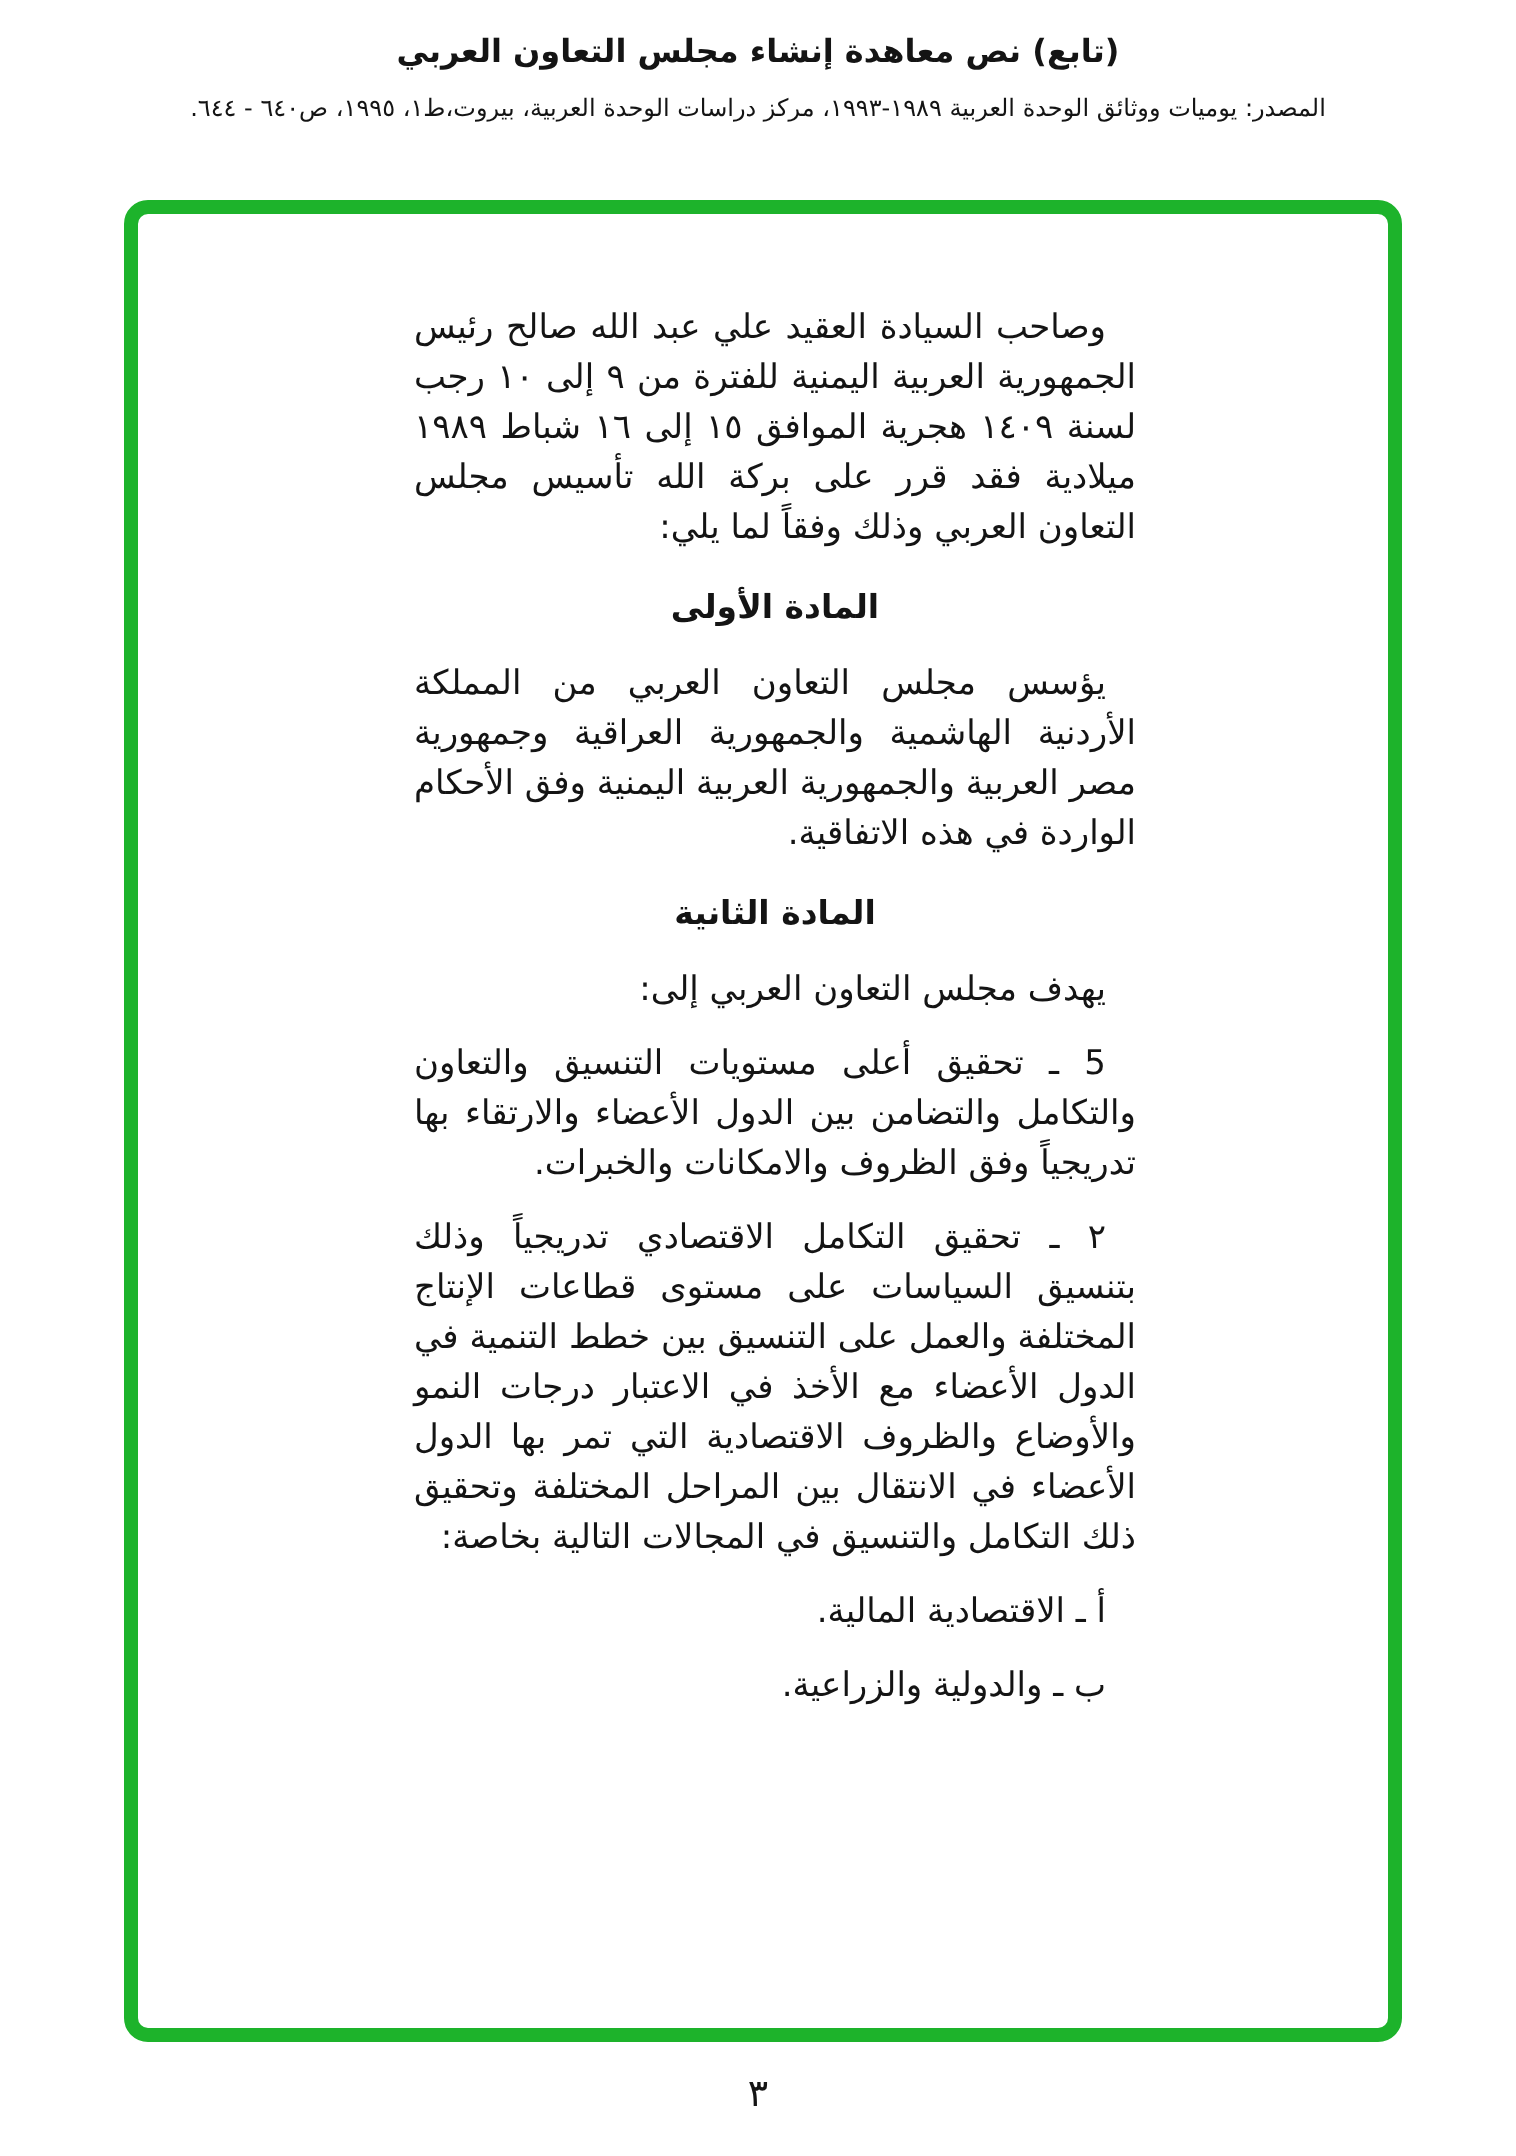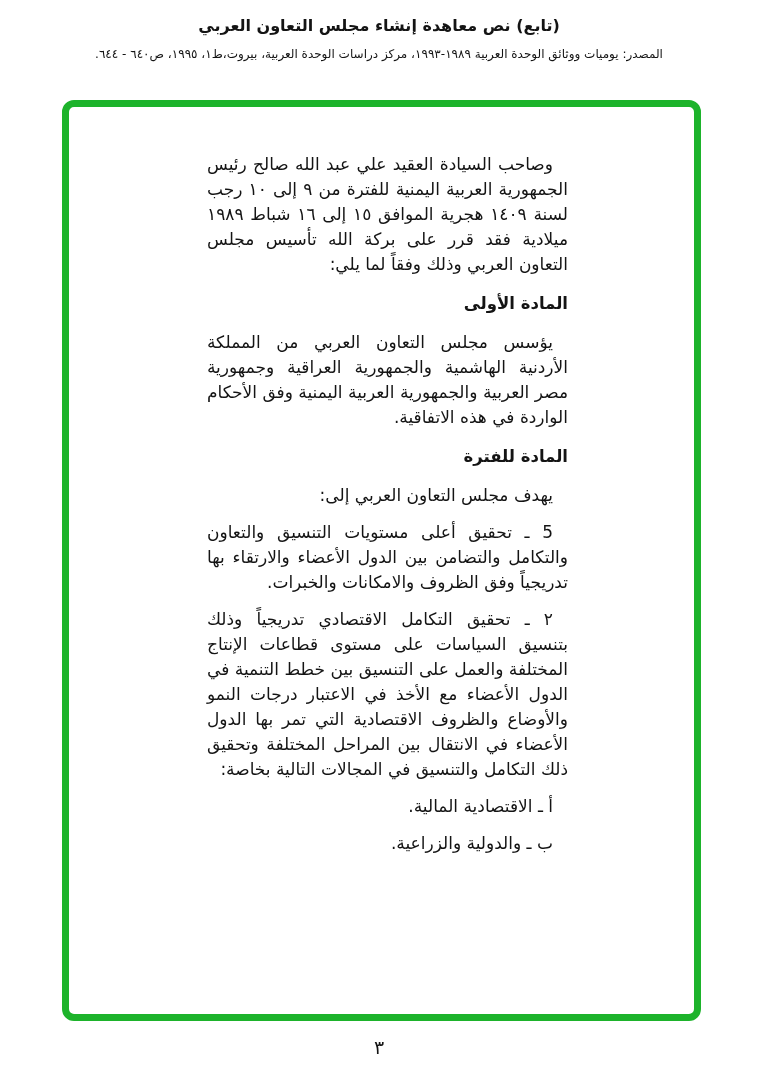--- a/index.html
+++ b/index.html
@@ -46,21 +46,21 @@
   .para {
     text-align: justify;
     text-indent: 15px;
     margin: 0 0 12px 0;
   }
   .para.single {
     text-align: right;
   }
   .section-heading {
     font-weight: bold;
-    text-align: right;
+    text-align: center;
     font-size: 16.5px;
     margin: 14px 0 14px 0;
   }
   .page-num {
     position: absolute;
     left: 0;
     right: 0;
     bottom: 18px;
     text-align: center;
     font-size: 19px;
@@ -80,21 +80,21 @@
   <div class="frame" style="border-color: rgb(29, 179, 43);">
     <div class="content">
 
       <p class="para">وصاحب السيادة العقيد علي عبد الله صالح رئيس الجمهورية العربية اليمنية للفترة من ٩ إلى ١٠ رجب لسنة ١٤٠٩ هجرية الموافق ١٥ إلى ١٦ شباط ١٩٨٩ ميلادية فقد قرر على بركة الله تأسيس مجلس التعاون العربي وذلك وفقاً لما يلي:</p>
 
       <div class="section-heading">المادة الأولى</div>
 
       <p class="para">يؤسس مجلس التعاون العربي من المملكة الأردنية الهاشمية والجمهورية العراقية وجمهورية مصر العربية والجمهورية العربية اليمنية وفق الأحكام الواردة في هذه الاتفاقية.</p>
 
 
-      <div class="section-heading">المادة للفترة</div>
+      <div class="section-heading">المادة الثانية</div>
 
       <p class="para single">يهدف مجلس التعاون العربي إلى:</p>
 
       <p class="para">5 ـ تحقيق أعلى مستويات التنسيق والتعاون والتكامل والتضامن بين الدول الأعضاء والارتقاء بها تدريجياً وفق الظروف والامكانات والخبرات.</p>
 
       <p class="para">٢ ـ تحقيق التكامل الاقتصادي تدريجياً وذلك بتنسيق السياسات على مستوى قطاعات الإنتاج المختلفة والعمل على التنسيق بين خطط التنمية في الدول الأعضاء مع الأخذ في الاعتبار درجات النمو والأوضاع والظروف الاقتصادية التي تمر بها الدول الأعضاء في الانتقال بين المراحل المختلفة وتحقيق ذلك التكامل والتنسيق في المجالات التالية بخاصة:</p>
 
       <p class="para single">أ ـ الاقتصادية المالية.</p>
 
       <p class="para single">ب ـ والدولية والزراعية.</p>

